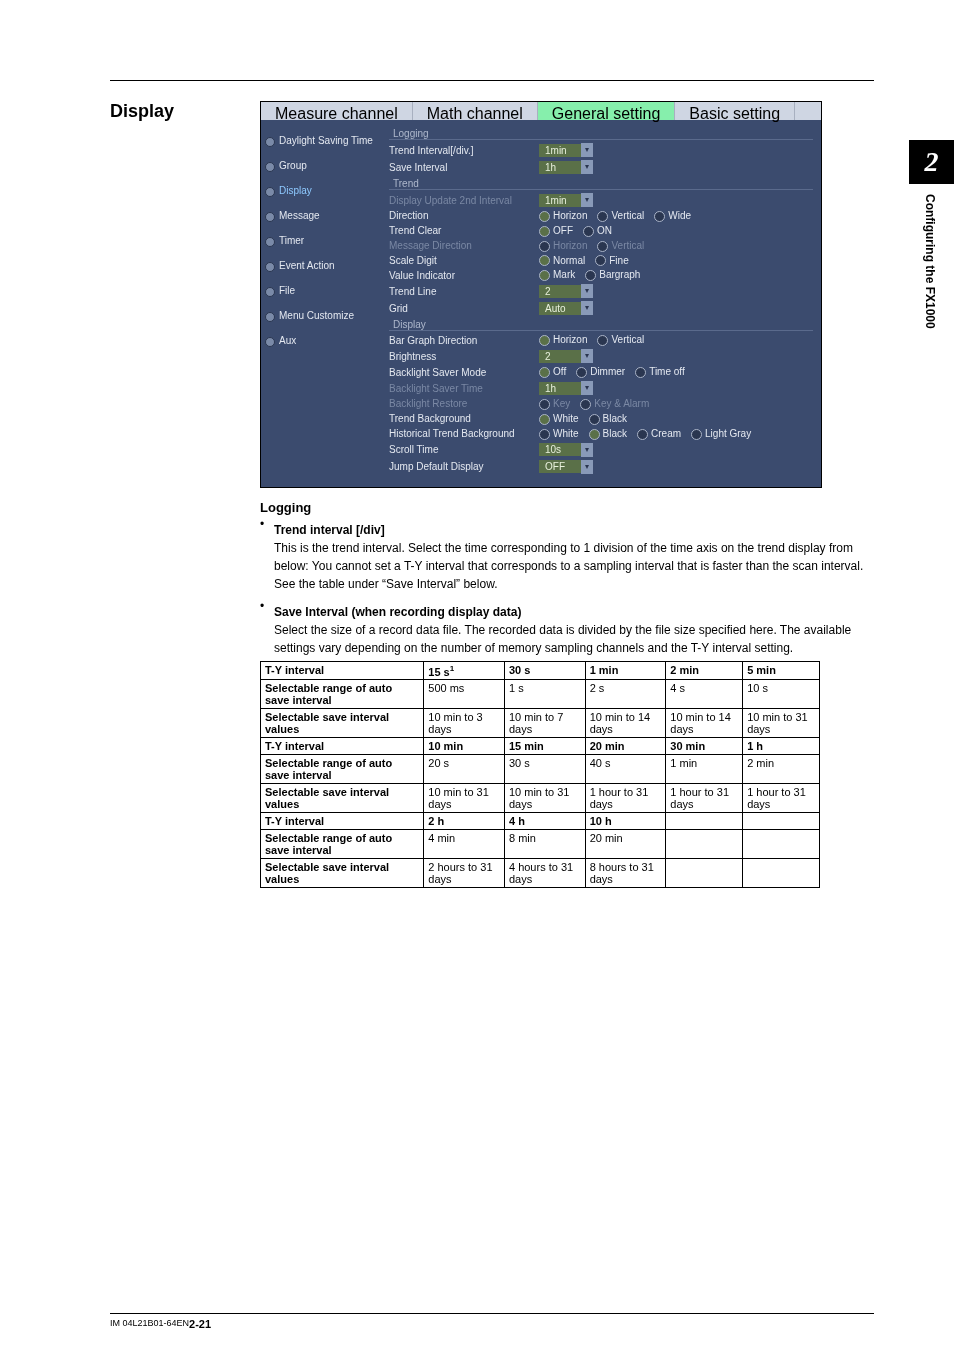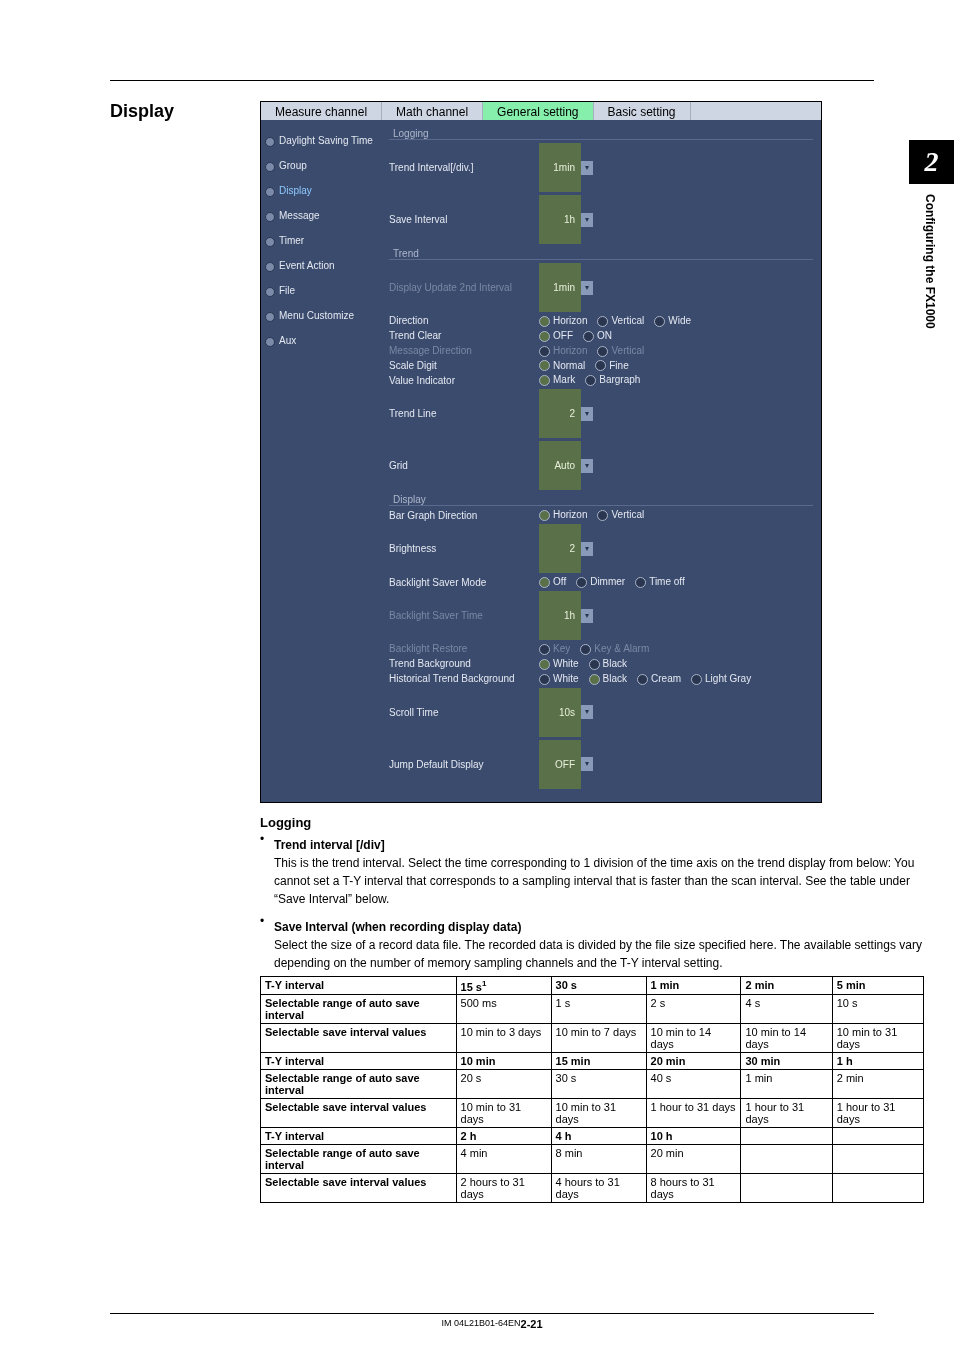--- a/index.html
+++ b/index.html
@@ -47,21 +47,21 @@
     font-size: 10px;
     display: flex;
     width: 560px;
     margin-bottom: 12px;
     position: relative;
   }
   .tabs {
     display: flex;
     background: #cfd6e3;
     color: #000;
-    font-size: 12px;
+    font-size: 16px;
     position: absolute;
     top: 0;
     left: 0;
     right: 0;
     height: 18px;
   }
   .tab {
     padding: 3px 14px;
     background: #cfd6e3;
     border-right: 1px solid #a8b0c0;
@@ -114,24 +114,24 @@
   .row .lbl {
     width: 150px;
     color: #e4e8f0;
   }
   .row .lbl.dim {
     color: #7a88a4;
   }
   .sel-box {
     background: #5a7048;
     color: #e8f0dc;
-    padding: 19px 6px;
+    padding: 1px 6px;
     min-width: 30px;
     display: inline-block;
-    text-align: right;
+    text-align: left;
   }
   .sel-btn {
     background: #899ab8;
     width: 12px;
     height: 14px;
     display: inline-block;
     color: #2a3650;
     font-size: 8px;
     text-align: center;
     line-height: 14px;
@@ -179,21 +179,21 @@
   }
   
   .h3 { font-weight: bold; font-size: 13px; margin: 8px 0 2px 0; }
   .h4 { font-weight: bold; font-size: 12px; margin: 6px 0 2px 0; }
   .bullet { display: flex; }
   .bullet .dot { width: 14px; }
   .para { margin: 0 0 0 14px; line-height: 1.5; }
   
   table.data {
     border-collapse: collapse;
-    width: 664px;
+    width: 560px;
     margin-top: 4px;
     font-size: 11px;
   }
   table.data th, table.data td {
     border: 1px solid #000;
     padding: 2px 4px;
     text-align: left;
     vertical-align: top;
   }
   .rowhead { font-weight: bold; }
@@ -205,21 +205,21 @@
     left: 110px;
     right: 80px;
   }
   .footer-rule {
     border: none;
     border-top: 1px solid #000;
     margin: 0 0 4px 0;
   }
   .footer-row {
     display: flex;
-    justify-content: center;
+    justify-content: flex-start;
     font-size: 9px;
   }
   .footer-row .pn { font-weight: bold; font-size: 11px; }
   sup { font-size: 8px; }
 </style>
 </head>
 <body>
 
 <div class="page">
   <hr class="header-rule">

